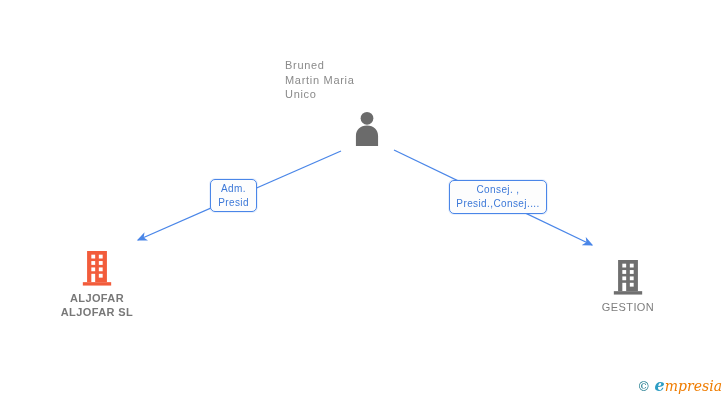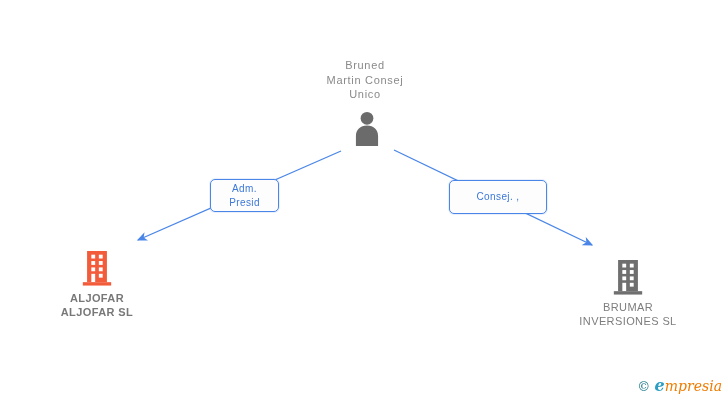--- a/index.html
+++ b/index.html
@@ -20,21 +20,21 @@
     position: absolute;
     left: 0; top: 0;
     width: 728px; height: 400px;
     pointer-events: none;
   }
   
   .person-name {
     position: absolute;
     left: 285px; top: 58px;
     width: 160px;
-    text-align: center;
+    text-align: left;
     color: #8a8a8a;
     font-size: 11px;
     line-height: 14.5px;
     letter-spacing: 0.7px;
   }
   .person-icon {
     position: absolute;
     left: 350px; top: 110px;
     width: 34px; height: 36px;
     color: #6b6b6b;
@@ -50,21 +50,21 @@
     font-size: 10px;
     line-height: 14px;
     letter-spacing: 0.4px;
     text-align: center;
     display: flex;
     flex-direction: column;
     justify-content: center;
     box-sizing: border-box;
     padding: 2px 5px;
   }
-  #rel-left  { left: 210px; top: 179px; width: 69px;  height: 33px; }
+  #rel-left  { left: 210px; top: 179px; width: 47px;  height: 33px; }
   #rel-right { left: 449px; top: 180px; width: 98px;  height: 34px; align-items: center; }
   
   .company {
     position: absolute;
     width: 150px;
     display: flex;
     flex-direction: column;
     align-items: center;
   }
   #company-left  { left: 22px;  top: 247px; }
@@ -101,36 +101,37 @@
       <marker id="arrowhead" markerWidth="9" markerHeight="8" refX="7" refY="3.5" orient="auto">
         <path d="M0,0 L8,3.5 L0,7 L2.2,3.5 Z" fill="#4a86e8"></path>
       </marker>
     </defs>
     <line x1="341" y1="151" x2="138" y2="240" stroke="#4a86e8" stroke-width="1.3" marker-end="url(#arrowhead)"></line>
     <line x1="394" y1="150" x2="592" y2="245" stroke="#4a86e8" stroke-width="1.3" marker-end="url(#arrowhead)"></line>
   </svg>
 
   <div class="person-name">
     <div>Bruned</div>
-    <div>Martin Consej</div>
+    <div>Martin Maria</div>
     <div>Unico</div>
   </div>
   <div class="person-icon">
     <svg viewBox="0 0 24 26" width="34" height="36">
       <circle cx="12" cy="6" r="4.6" fill="currentColor"></circle>
       <path d="M12 11.2 c-4.9 0 -8 3.2 -8 7.6 V 26 h 16 v -7.2 c 0 -4.4 -3.1 -7.6 -8 -7.6 z" fill="currentColor"></path>
     </svg>
   </div>
 
   <div id="rel-left" class="rel-box">
     <div>Adm.</div>
     <div>Presid</div>
   </div>
   <div id="rel-right" class="rel-box">
     <div>Consej. ,</div>
+    <div>Presid.,Consej....</div>
   </div>
 
   <div id="company-left" class="company">
     <div class="bicon" style="color:#f25c3b">
       <svg viewBox="0 0 24 26" width="34" height="42">
         <rect x="5" y="1" width="14" height="22" fill="currentColor"></rect>
         <rect x="8" y="3.6" width="2.7" height="2.7" fill="#ffffff"></rect>
         <rect x="13.3" y="3.6" width="2.7" height="2.7" fill="#ffffff"></rect>
         <rect x="8" y="8.1" width="2.7" height="2.7" fill="#ffffff"></rect>
         <rect x="13.3" y="8.1" width="2.7" height="2.7" fill="#ffffff"></rect>
@@ -156,22 +157,21 @@
         <rect x="8" y="8.1" width="2.7" height="2.7" fill="#ffffff"></rect>
         <rect x="13.3" y="8.1" width="2.7" height="2.7" fill="#ffffff"></rect>
         <rect x="8" y="12.6" width="2.7" height="2.7" fill="#ffffff"></rect>
         <rect x="13.3" y="12.6" width="2.7" height="2.7" fill="#ffffff"></rect>
         <rect x="13.3" y="17.1" width="2.7" height="2.7" fill="#ffffff"></rect>
         <rect x="8" y="17.1" width="2.7" height="5.9" fill="#ffffff"></rect>
         <rect x="2" y="23" width="20" height="2.4" fill="currentColor"></rect>
       </svg>
     </div>
     <div class="company-label">
-      <div>BRUMAR</div>
-      <div>INVERSIONES SL</div>
+      <div>GESTION</div>
     </div>
   </div>
 
   <div class="brand">
     <span class="copy">©</span>
     <span class="brand-e">e</span><span class="brand-rest">mpresia</span>
   </div>
 
 </div>
 

